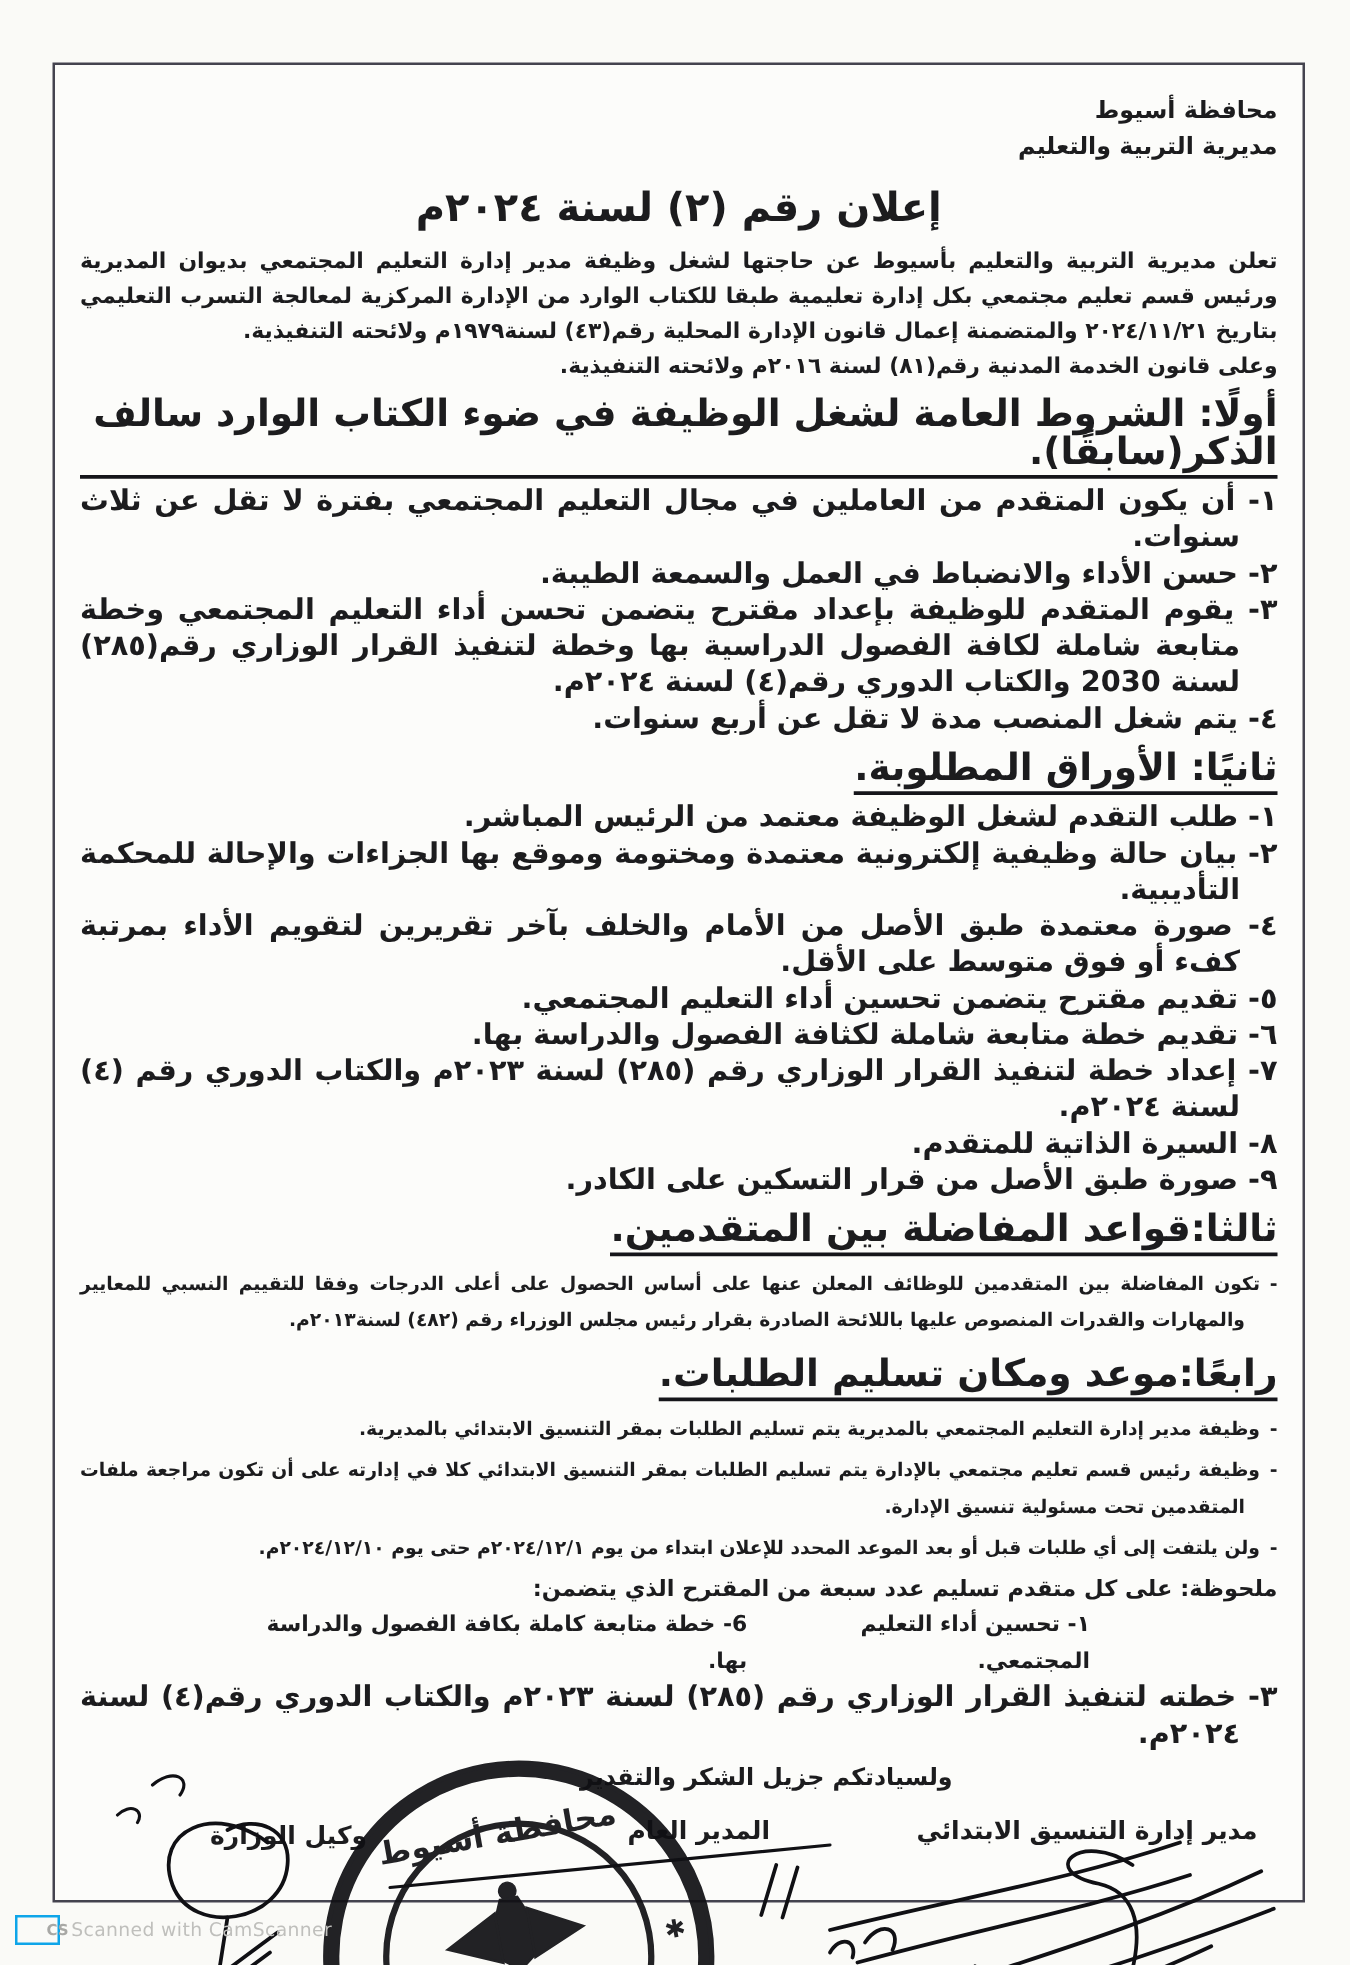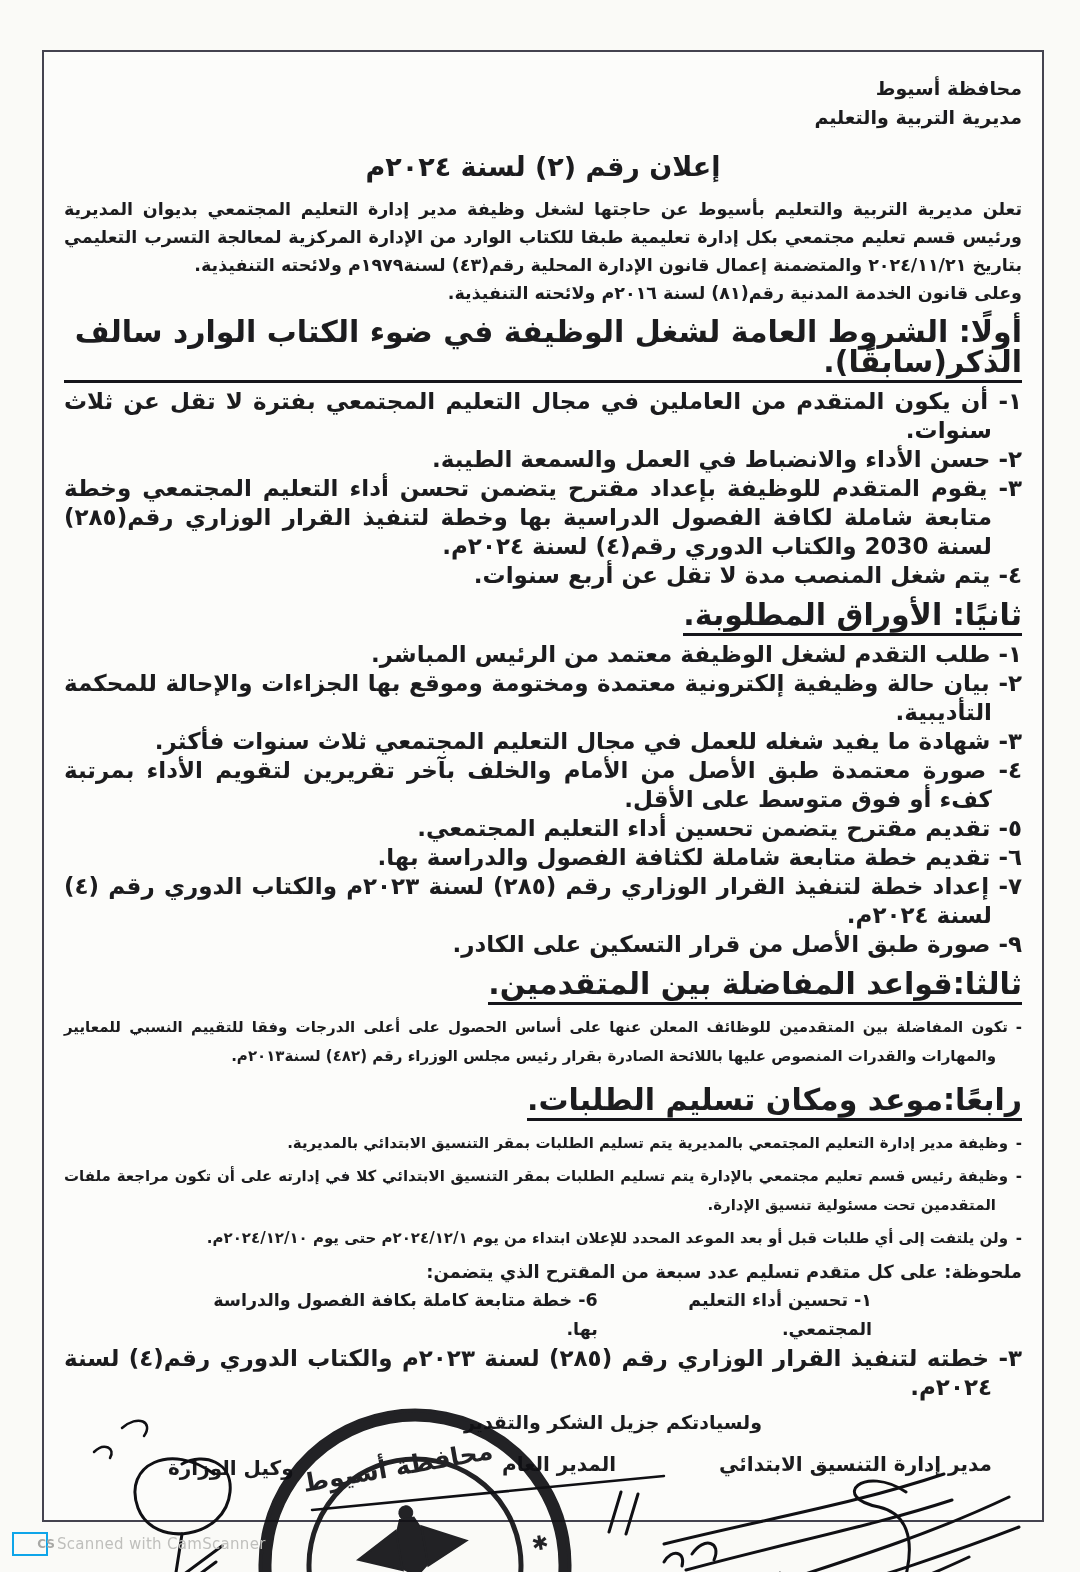--- a/index.html
+++ b/index.html
@@ -19,21 +19,21 @@
     overflow:visible;
   }
   .content{
     position:absolute;inset:0;
     padding:22px 20px 16px 20px;
     box-sizing:border-box;
     font-weight:700;
   }
   .letterhead{font-size:19px;line-height:29px;text-align:right;}
   .doc-title{
-    font-size:27px;text-align:center;margin:16px 0 10px 0;line-height:37px;
+    font-size:32px;text-align:center;margin:16px 0 10px 0;line-height:37px;
     letter-spacing:.5px;
   }
   .intro p{margin:0;font-size:17.5px;line-height:28px;text-align:justify;}
   .sec-heading{
     display:inline-block;
     font-size:30px;line-height:30px;
     border-bottom:3.5px solid #15151a;
     padding-bottom:3px;
     margin:10px 0 4px 0;
   }
@@ -54,21 +54,21 @@
     display:flex;flex-direction:row;justify-content:space-between;
     padding:0 150px 0 120px;
     font-size:17.5px;line-height:29px;
   }
   .closing{
     font-size:19px;line-height:32px;text-align:center;
     padding-left:140px;margin-top:4px;
   }
   .sig-area{position:relative;height:196px;margin-top:4px;}
   .sig-title{position:absolute;font-size:20px;white-space:nowrap;}
-  .sig-title.right{right:30px;top:10px;}
+  .sig-title.right{right:16px;top:10px;}
   .sig-title.center{left:438px;top:10px;}
   .sig-title.left{left:104px;top:14px;}
   .stamp{
     position:absolute;left:186px;top:-42px;width:330px;height:330px;
     transform:rotate(-10deg);
     opacity:.92;
   }
   .scribbles{position:absolute;left:0;top:-30px;width:962px;height:300px;pointer-events:none;}
   .cs-footer{
     position:absolute;left:12px;top:1532px;
@@ -108,25 +108,25 @@
       <div class="num-item">١- أن يكون المتقدم من العاملين في مجال التعليم المجتمعي بفترة لا تقل عن ثلاث سنوات.</div>
       <div class="num-item">٢- حسن الأداء والانضباط في العمل والسمعة الطيبة.</div>
       <div class="num-item">٣- يقوم المتقدم للوظيفة بإعداد مقترح يتضمن تحسن أداء التعليم المجتمعي وخطة متابعة شاملة لكافة الفصول الدراسية بها وخطة لتنفيذ القرار الوزاري رقم(٢٨٥) لسنة 2030 والكتاب الدوري رقم(٤) لسنة ٢٠٢٤م.</div>
       <div class="num-item">٤- يتم شغل المنصب مدة لا تقل عن أربع سنوات.</div>
     </div>
 
     <div>
       <div class="sec-heading">ثانيًا: الأوراق المطلوبة.</div>
       <div class="num-item">١- طلب التقدم لشغل الوظيفة معتمد من الرئيس المباشر.</div>
       <div class="num-item">٢- بيان حالة وظيفية إلكترونية معتمدة ومختومة وموقع بها الجزاءات والإحالة للمحكمة التأديبية.</div>
-      <div class="num-item">٣- شهادة ما يفيد شغله للعمل في مجال التعليم المجتمعي ثلاث سنوات فأكثر.</div>
       <div class="num-item">٤- صورة معتمدة طبق الأصل من الأمام والخلف بآخر تقريرين لتقويم الأداء بمرتبة كفء أو فوق متوسط على الأقل.</div>
       <div class="num-item">٥- تقديم مقترح يتضمن تحسين أداء التعليم المجتمعي.</div>
       <div class="num-item">٦- تقديم خطة متابعة شاملة لكثافة الفصول والدراسة بها.</div>
       <div class="num-item">٧- إعداد خطة لتنفيذ القرار الوزاري رقم (٢٨٥) لسنة ٢٠٢٣م والكتاب الدوري رقم (٤) لسنة ٢٠٢٤م.</div>
+      <div class="num-item">٨- السيرة الذاتية للمتقدم.</div>
       <div class="num-item">٩- صورة طبق الأصل من قرار التسكين على الكادر.</div>
     </div>
 
     <div>
       <div class="sec-heading">ثالثا:قواعد المفاضلة بين المتقدمين.</div>
       <div class="dash-item"><span class="dash">-</span><span>تكون المفاضلة بين المتقدمين للوظائف المعلن عنها على أساس الحصول على أعلى الدرجات وفقا للتقييم النسبي للمعايير والمهارات والقدرات المنصوص عليها باللائحة الصادرة بقرار رئيس مجلس الوزراء رقم (٤٨٢) لسنة٢٠١٣م.</span></div>
     </div>
 
     <div>
       <div class="sec-heading">رابعًا:موعد ومكان تسليم الطلبات.</div>

